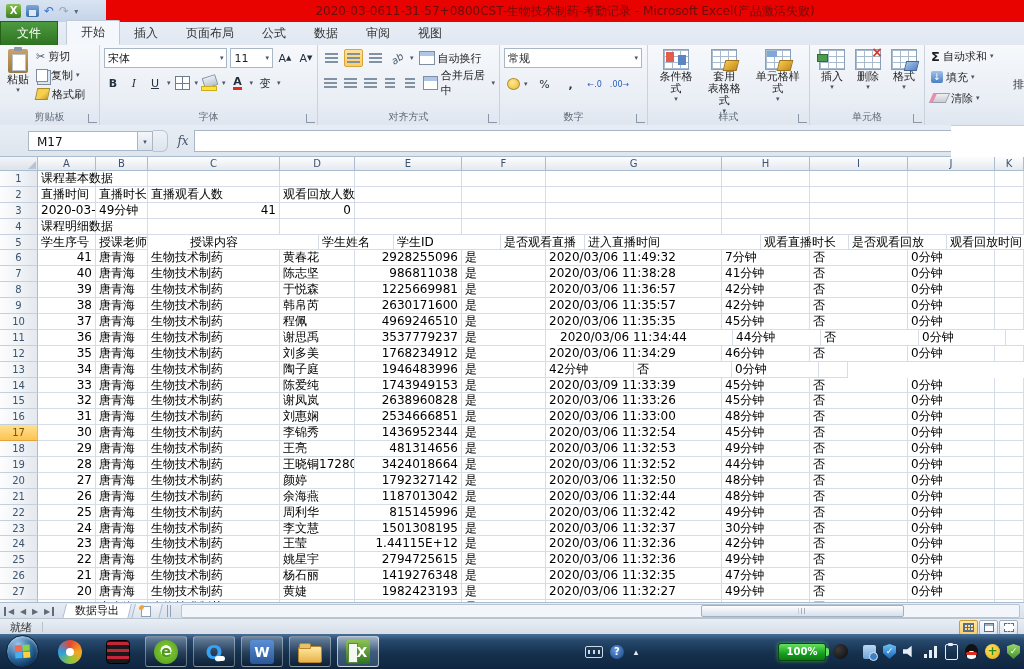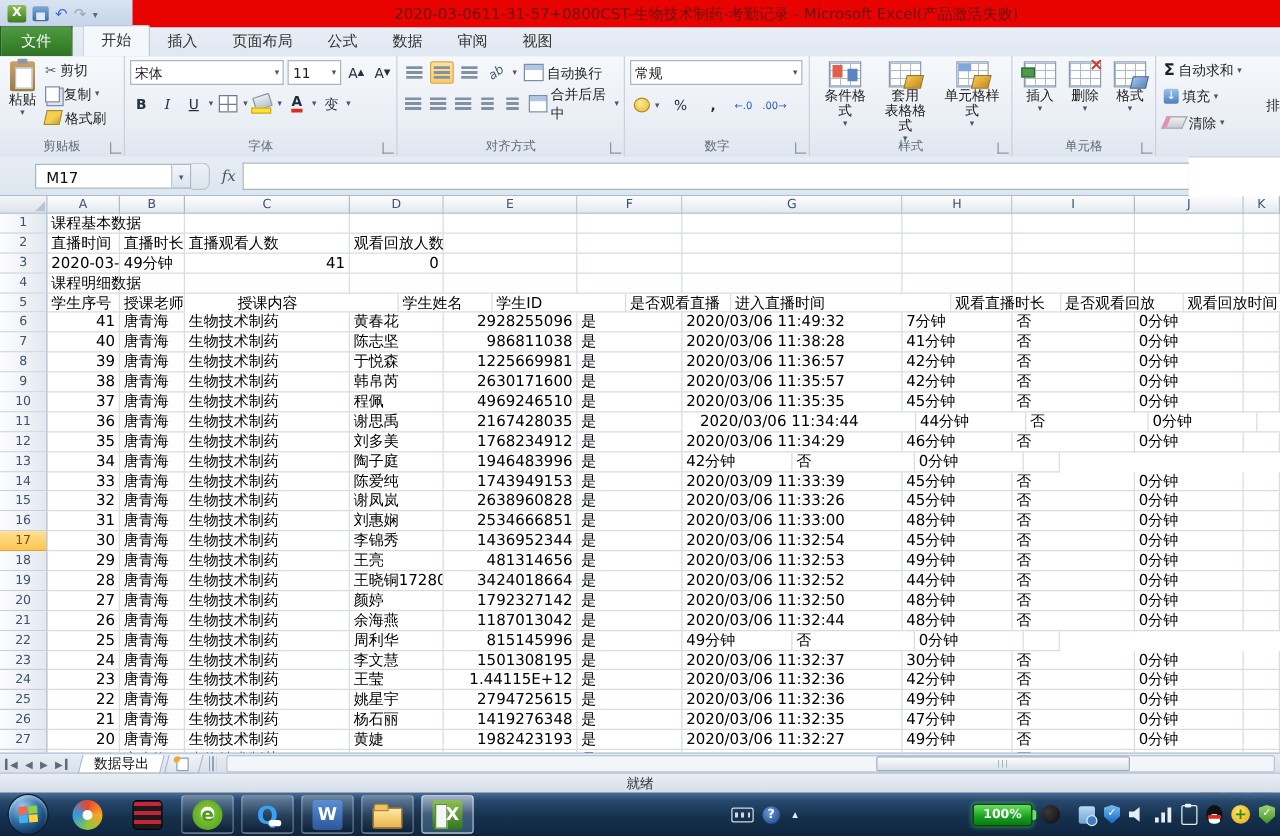--- a/index.html
+++ b/index.html
@@ -139,21 +139,21 @@
   .instab::after{content:"";position:absolute;left:7px;top:2px;width:8px;height:9px;background:#fff;border:1px solid #8aa0b8;transform:skewX(14deg);}
   .instab::before{content:"";position:absolute;left:4px;top:1px;width:5px;height:5px;border-radius:50%;background:#f0a63a;z-index:2;}
   .tabsplit{width:6px;height:12px;margin-left:6px;background:repeating-linear-gradient(90deg,#8fa2b8 0 1px,transparent 1px 3px);}
   .hsb{flex:1;height:12px;margin:0 4px 0 8px;background:#f2f5f9;border:1px solid #b9c4d1;position:relative;border-radius:2px;}
   .hsb .thumb{position:absolute;left:62%;width:24%;top:0;bottom:0;background:linear-gradient(#fdfdfe,#d8e0ea);
     border:1px solid #9fb0c3;border-radius:2px;}
   .hsb .thumb::after{content:"";position:absolute;left:50%;top:2px;bottom:2px;width:7px;transform:translateX(-50%);
     background:repeating-linear-gradient(90deg,#9fb0c3 0 1px,transparent 1px 3px);}
   
   .statusbar{position:absolute;left:0;top:618px;width:1024px;height:16px;background:linear-gradient(#e9eef5,#d5dde8);
-    border-top:1px solid #b9c4d1;display:flex;align-items:center;font-size:11px;color:#333;flex-direction:column;}
+    border-top:1px solid #b9c4d1;display:flex;align-items:center;font-size:11px;color:#333;}
   .stmode{padding:0 10px;}
   .stdiv{width:1px;height:10px;background:#b9c4d1;}
   .viewbtns{margin-left:auto;margin-right:6px;display:flex;gap:1px;}
   .vbtn{width:17px;height:13px;border:1px solid #9fb0c3;background:linear-gradient(#fdfdfe,#dde4ed);
     display:flex;align-items:center;justify-content:center;border-radius:2px;}
   .vbtn.on{background:linear-gradient(#ffe8ae,#fccd63);border-color:#d19a35;}
   .vico1{width:9px;height:7px;background:repeating-linear-gradient(0deg,#57708c 0 1px,transparent 1px 3px),
     repeating-linear-gradient(90deg,#57708c 0 1px,transparent 1px 3px);border:1px solid #57708c;}
   .vico2{width:8px;height:7px;background:#fff;border:1px solid #57708c;box-shadow:inset 0 2px 0 #9fb0c3;}
   .vico3{width:8px;height:7px;background:#fff;border:1px dashed #57708c;}
@@ -615,21 +615,21 @@
           <div class="cell clip" style="width: 98px;">否</div>
           <div class="cell" style="width: 87px;">0分钟</div>
           <div class="cell" style="width: 29px;"></div>
         </div>
         <div class="grow">
           <div class="rh" style="width: 38px;">11</div>
           <div class="cell num clip" style="width: 58px;">36</div>
           <div class="cell clip" style="width: 52px;">唐青海</div>
           <div class="cell clip" style="width: 132px;">生物技术制药</div>
           <div class="cell clip" style="width: 75px;">谢思禹</div>
-          <div class="cell num clip" style="width: 107px;">2167428035</div>
+          <div class="cell num clip" style="width: 107px;">3537779237</div>
           <div class="cell clip" style="width: 84px;">是</div>
           <div class="cell clip" style="width: 176px; margin-left: 11px;">2020/03/06 11:34:44</div>
           <div class="cell clip" style="width: 88px;">44分钟</div>
           <div class="cell clip" style="width: 98px;">否</div>
           <div class="cell" style="width: 87px;">0分钟</div>
           <div class="cell" style="width: 29px;"></div>
         </div>
         <div class="grow">
           <div class="rh" style="width: 38px;">12</div>
           <div class="cell num clip" style="width: 58px;">35</div>
@@ -770,20 +770,21 @@
           <div class="cell" style="width: 29px;"></div>
         </div>
         <div class="grow">
           <div class="rh" style="width: 38px;">22</div>
           <div class="cell num clip" style="width: 58px;">25</div>
           <div class="cell clip" style="width: 52px;">唐青海</div>
           <div class="cell clip" style="width: 132px;">生物技术制药</div>
           <div class="cell clip" style="width: 75px;">周利华</div>
           <div class="cell num clip" style="width: 107px;">815145996</div>
           <div class="cell clip" style="width: 84px;">是</div>
+          <div class="cell clip" style="width: 176px;">2020/03/06 11:32:42</div>
           <div class="cell clip" style="width: 88px;">49分钟</div>
           <div class="cell clip" style="width: 98px;">否</div>
           <div class="cell" style="width: 87px;">0分钟</div>
           <div class="cell" style="width: 29px;"></div>
         </div>
         <div class="grow">
           <div class="rh" style="width: 38px;">23</div>
           <div class="cell num clip" style="width: 58px;">24</div>
           <div class="cell clip" style="width: 52px;">唐青海</div>
           <div class="cell clip" style="width: 132px;">生物技术制药</div>

